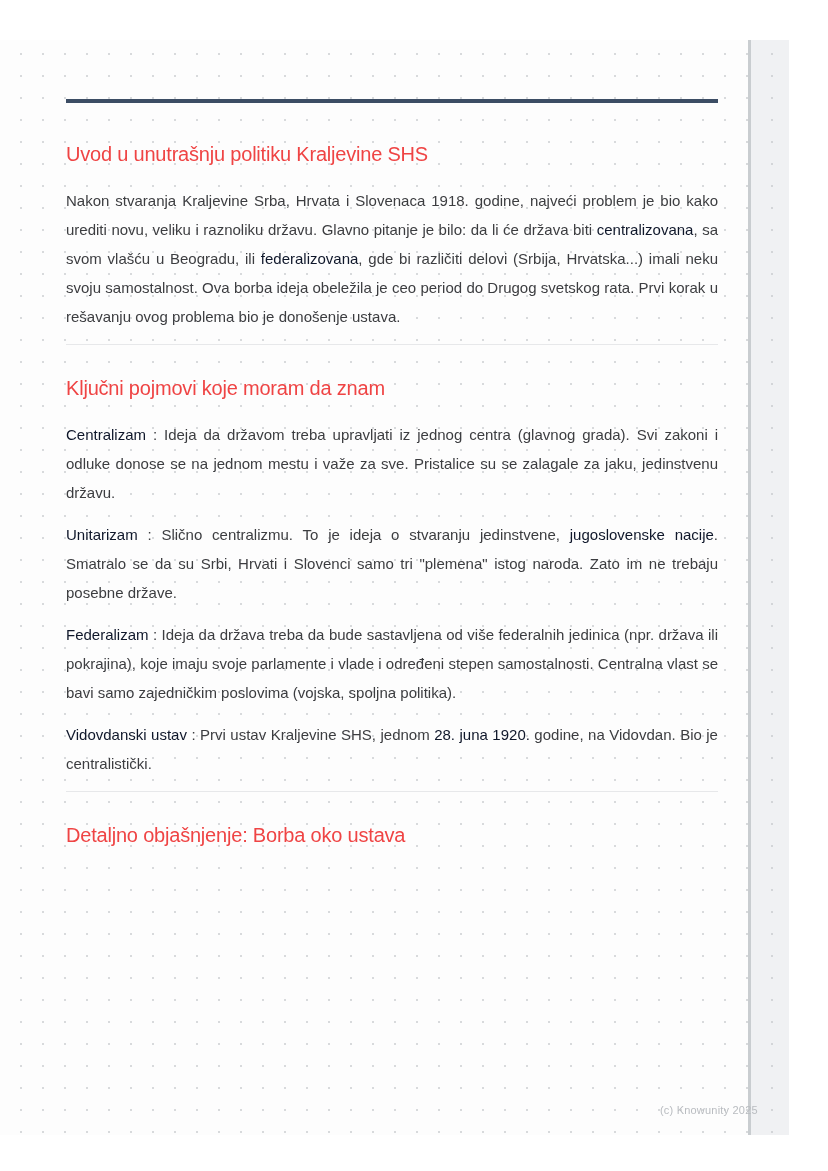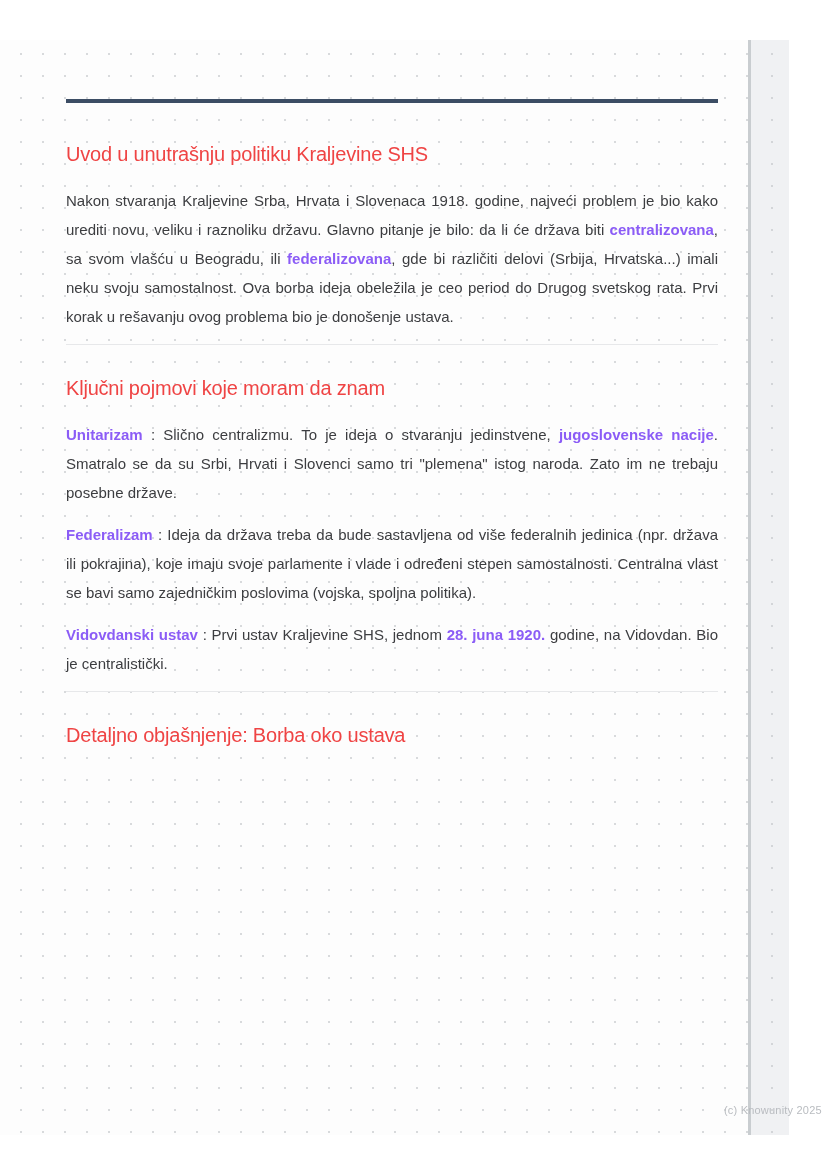--- a/index.html
+++ b/index.html
@@ -47,45 +47,46 @@
     font-size:20px;line-height:26px;font-weight:400;
     letter-spacing:-0.2px;
     color:#ef4444;
   }
   p{
     margin:0 0 13px 0;
     font-size:15px;line-height:29px;
     color:#3c3d40;
     text-align:justify;
   }
-  p strong{font-weight:700;color:#8b5cf6;}
+  p strong{font-weight:400;color:#0f172a;}
   .divider{
     height:1px;background:#e7e8ea;border:none;
     margin:11px 0 30px 0;
   }
   .copyright{
-    position:absolute;left:724px;top:1103px;z-index:3;
+    position:absolute;left:660px;top:1103px;z-index:3;
     font-size:11px;line-height:14px;color:#b9bcc0;
     letter-spacing:0.2px;white-space:nowrap;
   }
 </style>
 </head>
 <body>
 
 <div class="page-bg"></div>
 <div class="edge-line"></div>
 <div class="edge-strip"></div>
 
 <div class="content">
   <div class="title-rule"></div>
   <div id="sections">
       <h2>Uvod u unutrašnju politiku Kraljevine SHS</h2>
       <p><span>Nakon stvaranja Kraljevine Srba, Hrvata i Slovenaca 1918. godine, najveći problem je bio kako urediti novu, veliku i raznoliku državu. Glavno pitanje je bilo: da li će država biti </span><strong>centralizovana</strong><span>, sa svom vlašću u Beogradu, ili </span><strong>federalizovana</strong><span>, gde bi različiti delovi (Srbija, Hrvatska...) imali neku svoju samostalnost. Ova borba ideja obeležila je ceo period do Drugog svetskog rata. Prvi korak u rešavanju ovog problema bio je donošenje ustava.</span></p>
       <div class="divider"></div>
       <h2>Ključni pojmovi koje moram da znam</h2>
+      <p><strong>Centralizam</strong><span> : Ideja da državom treba upravljati iz jednog centra (glavnog grada). Svi zakoni i odluke donose se na jednom mestu i važe za sve. Pristalice su se zalagale za jaku, jedinstvenu državu.</span></p>
       <p><strong>Unitarizam</strong><span> : Slično centralizmu. To je ideja o stvaranju jedinstvene, </span><strong>jugoslovenske nacije</strong><span>. Smatralo se da su Srbi, Hrvati i Slovenci samo tri "plemena" istog naroda. Zato im ne trebaju posebne države.</span></p>
       <p><strong>Federalizam</strong><span> : Ideja da država treba da bude sastavljena od više federalnih jedinica (npr. država ili pokrajina), koje imaju svoje parlamente i vlade i određeni stepen samostalnosti. Centralna vlast se bavi samo zajedničkim poslovima (vojska, spoljna politika).</span></p>
       <p><strong>Vidovdanski ustav</strong><span> : Prvi ustav Kraljevine SHS, jednom </span><strong>28. juna 1920.</strong><span> godine, na Vidovdan. Bio je centralistički.</span></p>
       <div class="divider"></div>
       <h2>Detaljno objašnjenje: Borba oko ustava</h2>
     </div>
 </div>
 
 <div class="copyright">(c) Knowunity 2025</div>
 

